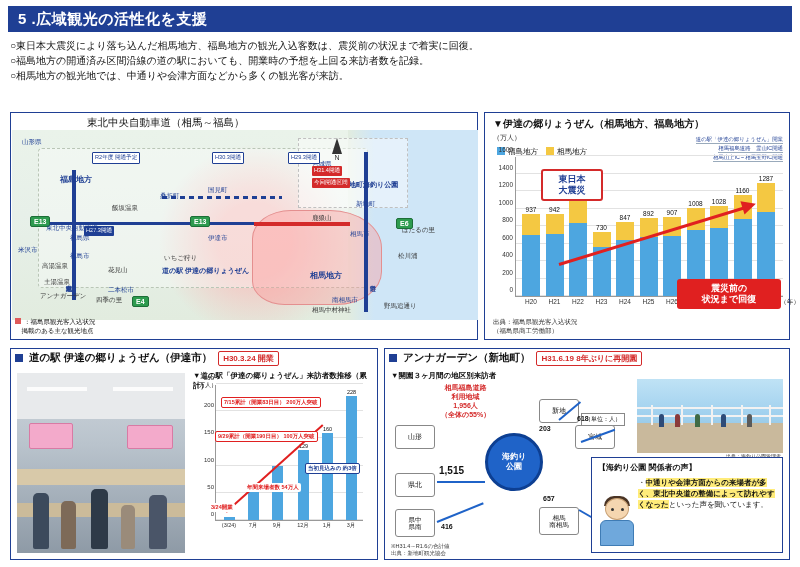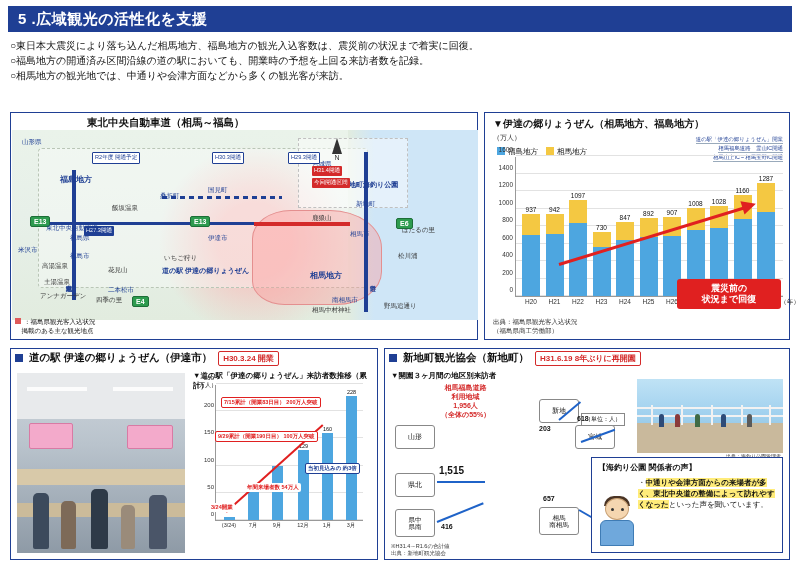--- a/index.html
+++ b/index.html
@@ -32,21 +32,21 @@
   }
   .bullets div { white-space: nowrap; }
 
   
   .map-panel {
     position: absolute; left: 10px; top: 112px; width: 468px; height: 228px;
     border: 1px solid #1f3f94; background: #fff;
   }
   .map-caption {
     position: absolute; left: 76px; top: 3px;
-    font-size: 10.5px; font-weight: bold; color: #111;
+    font-size: 10.5px; font-weight: normal; color: #111;
   }
   .map-img {
     position: absolute; left: 1px; top: 17px; width: 466px; height: 190px;
     background:
       radial-gradient(circle at 52% 58%, rgba(255,170,170,.55) 0 14%, rgba(255,170,170,0) 36%),
       linear-gradient(180deg,#eaf3ea 0%, #e7f0e9 45%, #e2ecdf 100%);
     overflow: hidden;
   }
   
   .sea {
@@ -452,20 +452,22 @@
       </div>
       <div class="bar-group" style="left:241px;">
         <div class="bar-val">1287</div>
         <div class="bar-yellow" style="height:28.6px;"></div>
         <div class="bar-blue" style="height:84px;"></div>
         <div class="xtick">H30</div>
       </div>
       <div class="xtick" style="left:274px;top:100%;">（年）</div>
     </div>
 
+    <div class="callout-quake" style="white-space:pre-line;">東日本
+大震災</div>
     <div class="arrow-red"></div>
     <div class="callout-recover" style="white-space:pre-line;">震災前の
 状況まで回復</div>
     <div class="source" style="white-space:pre-line;">出典：福島県観光客入込状況
 （福島県商工労働部）</div>
   </div>
 
   <div class="bl-panel">
     <div class="panel-head">
       <span class="sq"></span>
@@ -542,32 +544,34 @@
 約3倍</div>
       <div class="mini-note plain" style="left:52px;top:112px;">年間来場者数
 54万人</div>
       <div class="mini-note plain" style="left:16px;top:132px;">3/24開業</div>
     </div>
   </div>
 
   <div class="br-panel">
     <div class="panel-head">
       <span class="sq"></span>
-      <span class="t">新地町観光協会（新地町）</span>
+      <span class="t">アンナガーデン（新地町）</span>
       <span class="tag-open">H31.6.19  8年ぶりに再開園</span>
     </div>
     <div class="br-sub">▼開園３ヶ月間の地区別来訪者</div>
 
     <div class="diagram">
       <div class="redbox-top" style="white-space:pre-line;">相馬福島道路
 利用地域
 1,956人
 （全体の55%）</div>
       <div style="position:absolute;right:10px;top:32px;font-size:6px;border:1px solid #888;padding:1px 3px;">（単位：人）</div>
 
+      <div class="donut" style="white-space:pre-line;">海釣り
+公園</div>
 
       <div class="node" style="left:6px;top:44px;">山形</div>
       <div class="node" style="left:186px;top:44px;">宮城</div>
       <div class="node" style="left:150px;top:18px;">新地</div>
       <div class="node" style="left:6px;top:92px;">県北</div>
       <div class="node" style="left:6px;top:128px;height:28px;font-size:6.5px;line-height:1.15;white-space:pre-line;text-align:center;">県中
 県南</div>
       <div class="node" style="left:150px;top:126px;height:28px;font-size:6.5px;line-height:1.15;white-space:pre-line;text-align:center;">相馬
 南相馬</div>
 

